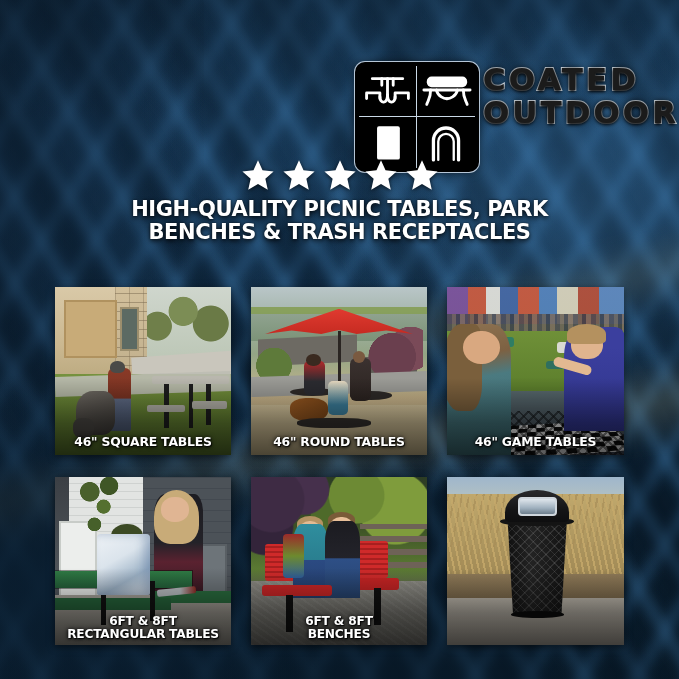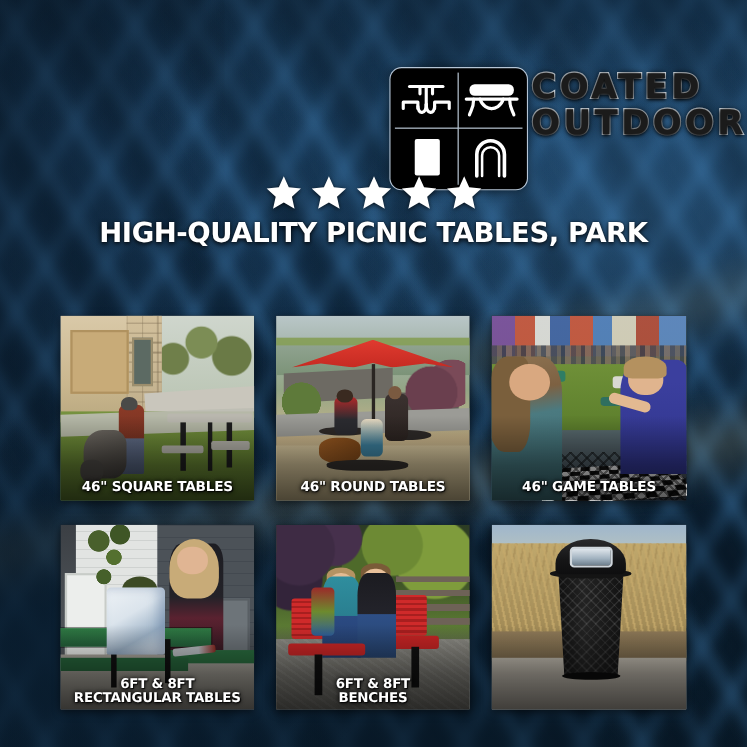--- a/index.html
+++ b/index.html
@@ -116,21 +116,21 @@
 
   
   .headline{
     position:absolute; left:0; right:0; top:198px;
     text-align:center; padding:0 26px;
   }
   .headline .hl{
     display:block;
     font-family:"DejaVu Sans", sans-serif;
     font-weight:bold;
-    font-size:25px; line-height:1.11;
+    font-size:21px; line-height:1.11;
     letter-spacing:-.4px;
     color:#ffffff;
     text-shadow:0 2px 5px rgba(0,0,0,.85), 0 0 2px rgba(0,0,0,.6);
     white-space:nowrap;
   }
 
   
   .grid{
     position:absolute; left:55px; top:287px; width:572px;
     display:grid;
@@ -428,20 +428,21 @@
       </span>
     <span class="star">
         <svg viewBox="0 0 24 24">
           <polygon points="12,1.6 15.2,8.7 23,9.5 17.2,14.7 18.9,22.4 12,18.4 5.1,22.4 6.8,14.7 1,9.5 8.8,8.7" fill="#ffffff"></polygon>
         </svg>
       </span>
   </div>
 
   <div class="headline">
     <span class="hl">HIGH-QUALITY PICNIC TABLES, PARK</span>
+    <span class="hl">BENCHES &amp; TRASH RECEPTACLES</span>
   </div>
 
   <div class="grid">
 
     <div class="card">
       <div class="photo">
         <div class="sc">
           <div class="l p1-sky"></div>
             <div class="l p1-trees"></div>
           <div class="l p1-bldg"></div>

